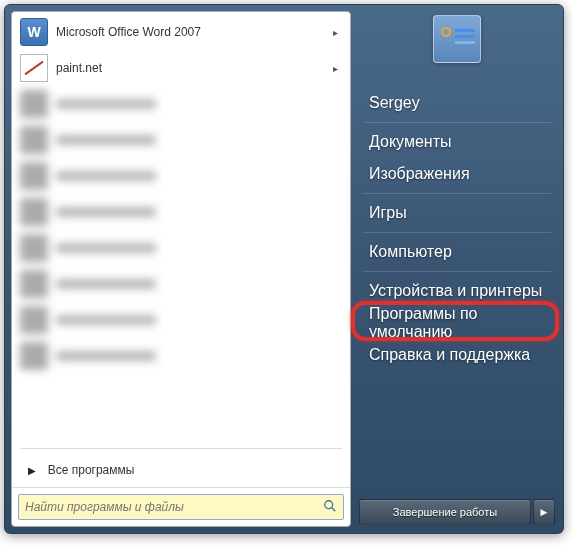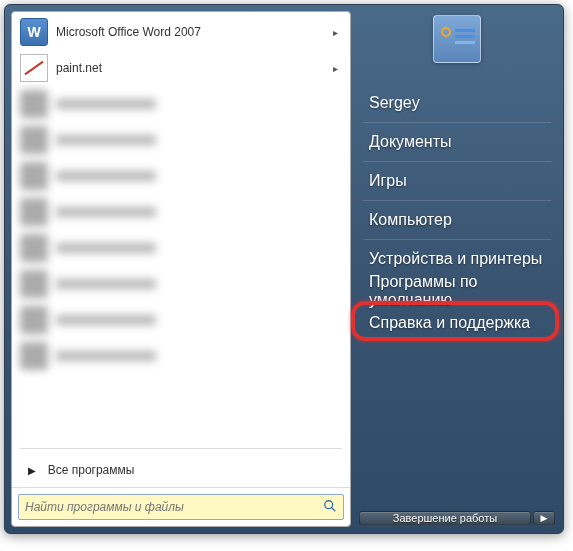--- a/index.html
+++ b/index.html
@@ -29,21 +29,21 @@
 .avatar { width:48px; height:48px; background:linear-gradient(#7fa8d8,#5a85b8); border:1px solid rgba(255,255,255,.5); border-radius:4px; display:flex; align-items:center; justify-content:center; box-shadow:0 1px 4px rgba(0,0,0,.3); }
 .cp-glyph { width:36px; height:28px; position:relative; }
 .cp-glyph .c { position:absolute; width:10px; height:10px; border:2px solid #f5a623; border-radius:50%; left:2px; top:2px; }
 .cp-glyph .bar { position:absolute; height:3px; background:#4a90e2; left:16px; right:0; }
 .cp-glyph .b1{top:4px;} .cp-glyph .b2{top:10px;} .cp-glyph .b3{top:16px; background:#7fb8e8;}
 .r-items { flex:1; }
 .r-item { display:flex; align-items:center; height:32px; padding:0 10px; font-size:16px; color:#fff; border-radius:3px; cursor:default; text-shadow:0 1px 2px rgba(0,0,0,.5); }
 .r-sep { height:1px; background:rgba(255,255,255,.15); margin:3px 4px; }
 .r-item.hl { background:linear-gradient(180deg,#6a7a88 0%,#4a5a68 50%,#3a4a58 100%); border:1px solid rgba(255,255,255,.25); border-radius:3px; height:30px; box-shadow:inset 0 1px 0 rgba(255,255,255,.2); }
 .hl-ring { position:absolute; border:4px solid #e03030; border-radius:14px; pointer-events:none; box-shadow:0 0 4px rgba(224,48,48,.6); }
-.shutdown-row { display:flex; gap:2px; height:14px; margin-top:18px; }
+.shutdown-row { display:flex; gap:2px; height:26px; margin-top:18px; }
 .shutdown-btn { flex:1; background:linear-gradient(180deg,#5a6a78,#3a4a58); border:1px solid rgba(0,0,0,.4); border-radius:3px; color:#fff; font-size:11px; display:flex; align-items:center; justify-content:center; text-shadow:0 1px 1px rgba(0,0,0,.6); box-shadow:inset 0 1px 0 rgba(255,255,255,.15); }
 .shutdown-arrow { width:22px; background:linear-gradient(180deg,#5a6a78,#3a4a58); border:1px solid rgba(0,0,0,.4); border-radius:3px; color:#fff; font-size:9px; display:flex; align-items:center; justify-content:center; box-shadow:inset 0 1px 0 rgba(255,255,255,.15); }
 </style>
 </head>
 <body>
 
 <div class="startmenu">
   <div class="left">
     <div class="programs" id="programs">
         <div class="prog-item has-sub">
@@ -116,20 +116,23 @@
       </div>
     </div>
     <div class="r-items" id="ritems">
         <div class="r-item">
           <span>Sergey</span>
         </div>
         <div class="r-sep"></div>
         <div class="r-item">
           <span>Документы</span>
         </div>
+        <div class="r-item">
+          <span>Изображения</span>
+        </div>
         <div class="r-sep"></div>
         <div class="r-item">
           <span>Игры</span>
         </div>
         <div class="r-sep"></div>
         <div class="r-item">
           <span>Компьютер</span>
         </div>
         <div class="r-sep"></div>
         <div class="r-item">

